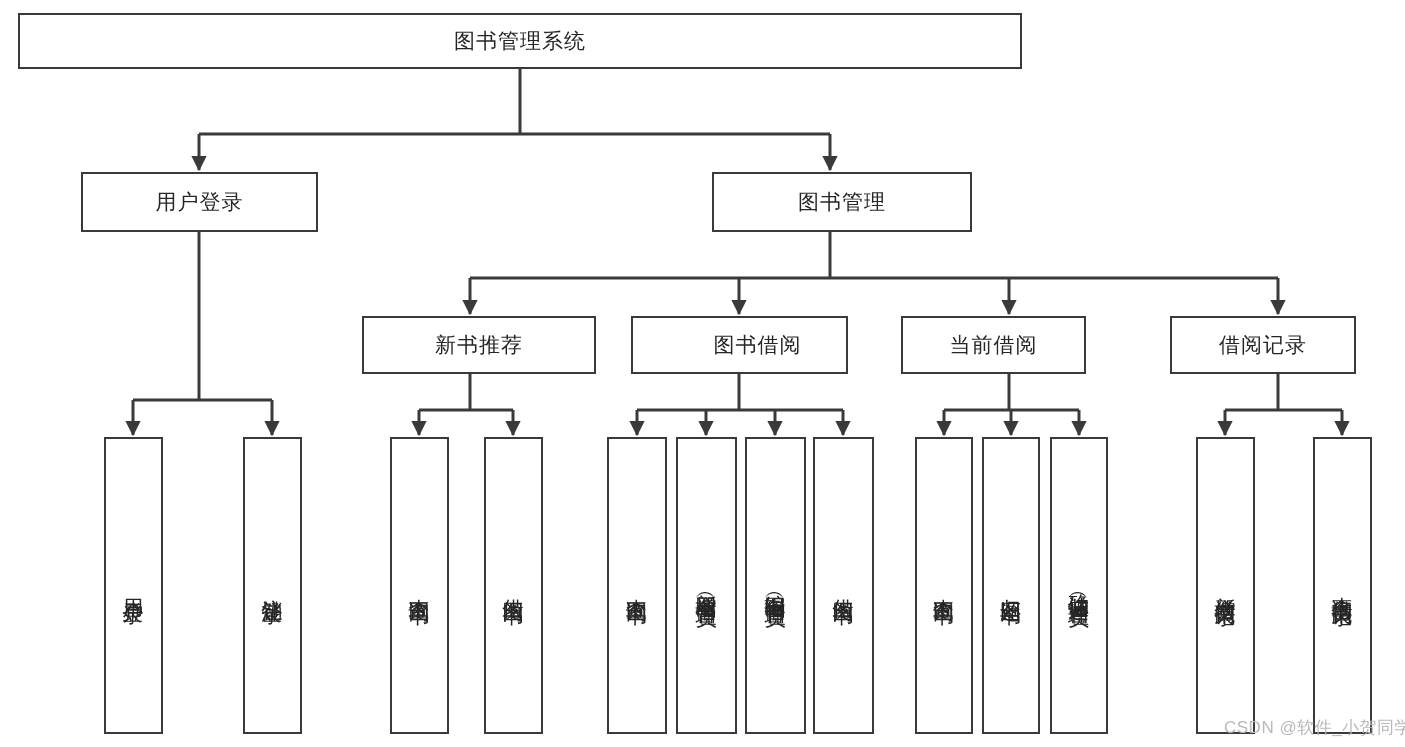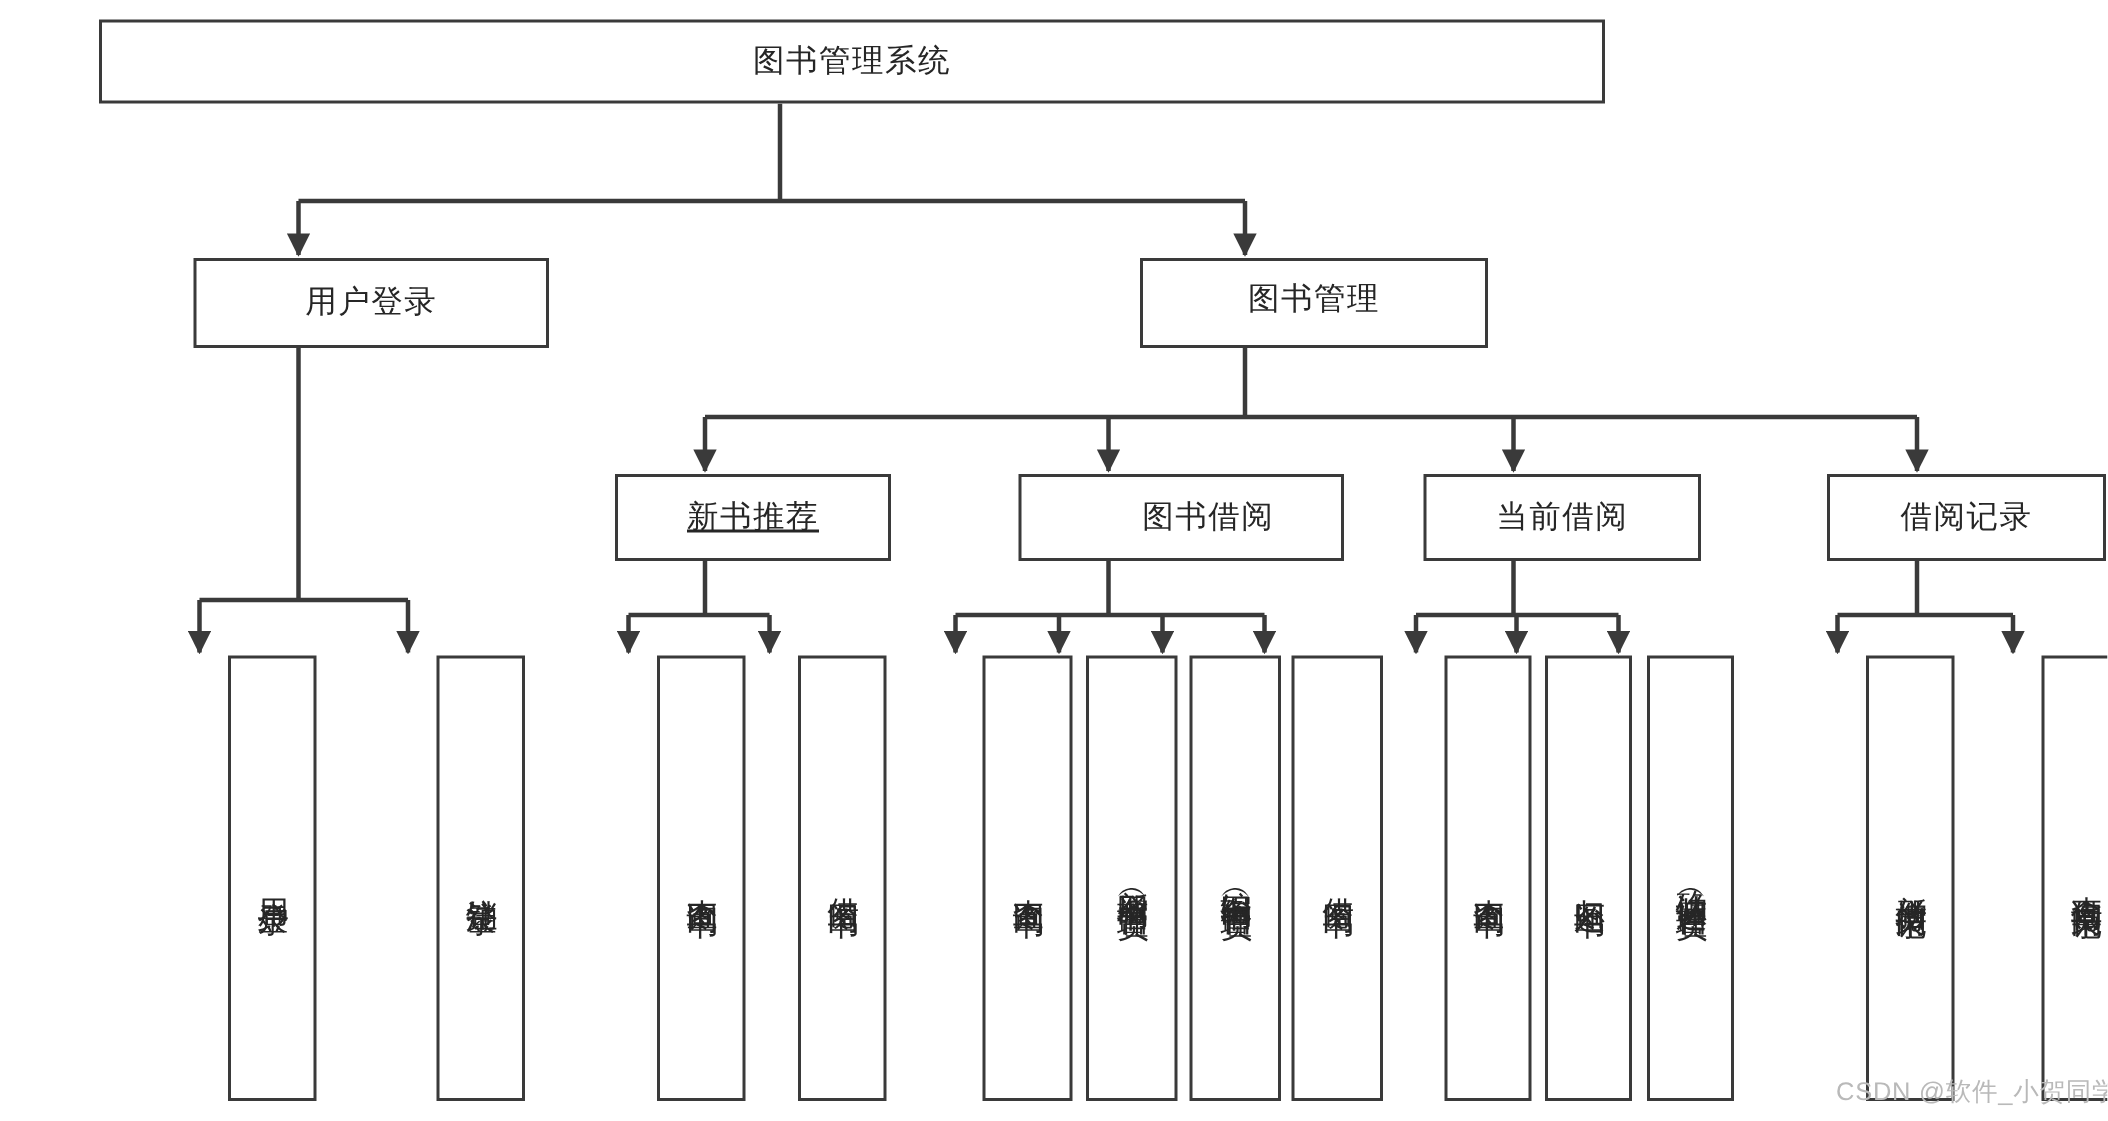--- a/index.html
+++ b/index.html
@@ -27,21 +27,20 @@
   .node {
     position: absolute;
     box-sizing: border-box;
     background: #ffffff;
     border: 2px solid #3a3a3a;
     display: flex;
     align-items: center;
     justify-content: center;
     color: #262626;
     overflow: hidden;
-    margin-left: 48px;
   }
   .node.h .label {
     font-size: 21px;
     line-height: 1.15;
     letter-spacing: 1px;
     white-space: nowrap;
   }
   .node.v .label {
     writing-mode: vertical-rl;
     text-orientation: upright;
@@ -116,25 +115,25 @@
     </g>
   </svg>
 
   <div class="node h" style="left:18px; top:13px; width:1004px; height:56px;">
     <span class="label">图书管理系统</span>
   </div>
 
   <div class="node h" style="left:81px; top:172px; width:237px; height:60px;">
     <span class="label">用户登录</span>
   </div>
-  <div class="node h" style="left:712px; top:172px; width:232px; height:60px;font-family:Liberation Mono, monospace;">
+  <div class="node h" style="left:712px; top:172px; width:260px; height:60px;">
     <span class="label">图书管理</span>
   </div>
 
-  <div class="node h" style="left:362px; top:316px; width:184px; height:58px;text-decoration:underline;">
+  <div class="node h" style="left:362px; top:316px; width:234px; height:58px;">
     <span class="label">新书推荐</span>
   </div>
   <div class="node h" style="left:631px; top:316px; width:217px; height:58px;padding-left:36px;">
     <span class="label">图书借阅</span>
   </div>
   <div class="node h" style="left:901px; top:316px; width:185px; height:58px;">
     <span class="label">当前借阅</span>
   </div>
   <div class="node h" style="left:1170px; top:316px; width:186px; height:58px;">
     <span class="label">借阅记录</span>

